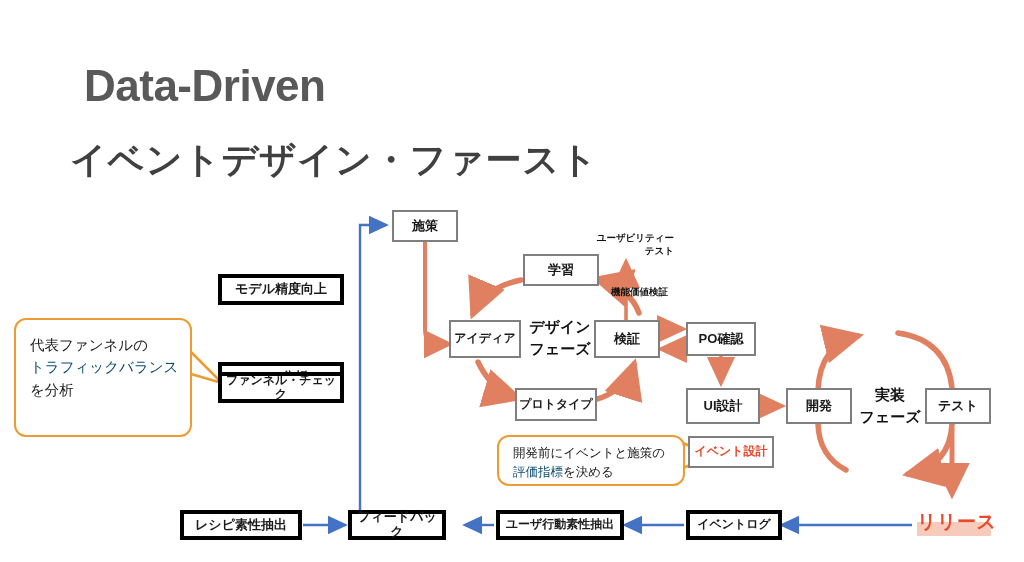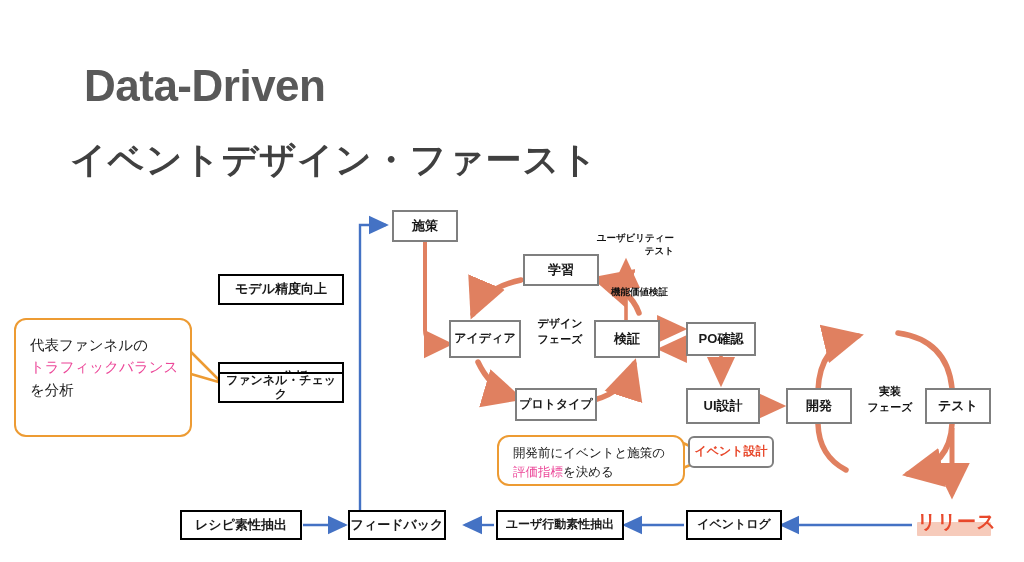--- a/index.html
+++ b/index.html
@@ -26,28 +26,28 @@
   }
 
   
   .node{
     position:absolute;box-sizing:border-box;
     display:flex;align-items:center;justify-content:center;
     background:#ffffff;text-align:center;
     font-weight:bold;color:#1a1a1a;
     line-height:1.15;
   }
-  .node.blue{border:2px solid #000000;font-size:13px;}
+  .node.blue{border:4px solid #000000;font-size:13px;}
   .node.gray{border:2px solid #7F7F7F;font-size:13px;}
-  .node.redtext{color:#E8482B;border-radius:6px;}
+  .node.redtext{color:#E8482B;}
 
   
   .phase-label{
     position:absolute;text-align:center;
-    font-weight:bold;color:#111;font-size:11px;line-height:1.45;
+    font-weight:bold;color:#111;font-size:15px;line-height:1.45;
     white-space:pre-line;
   }
 
   
   .anno{
     position:absolute;text-align:right;
     font-size:9.5px;font-weight:bold;color:#111;
     line-height:1.35;white-space:pre-line;
   }
 
@@ -64,21 +64,21 @@
   .callout{
     position:absolute;box-sizing:border-box;
     border:2.5px solid #ED9B33;border-radius:12px;background:#fff;
     color:#1a1a1a;
   }
   .callout .ctext{
     position:absolute;left:14px;top:14px;right:10px;
     font-size:14.5px;line-height:1.55;font-weight:normal;
     white-space:pre-line;
   }
-  .hl-red{color:#ec4899;}
+  .hl-red{color:#0c4a6e;}
 </style>
 </head>
 <body>
 
 <div id="stage">
 
   <svg id="wires" viewBox="0 0 1024 562">
     <defs>
       <marker id="ah-blue" markerWidth="9" markerHeight="9" refX="7.2" refY="4.5" orient="auto">
         <path d="M0,0.6 L8.4,4.5 L0,8.4 Z" fill="#4472C4"></path>

